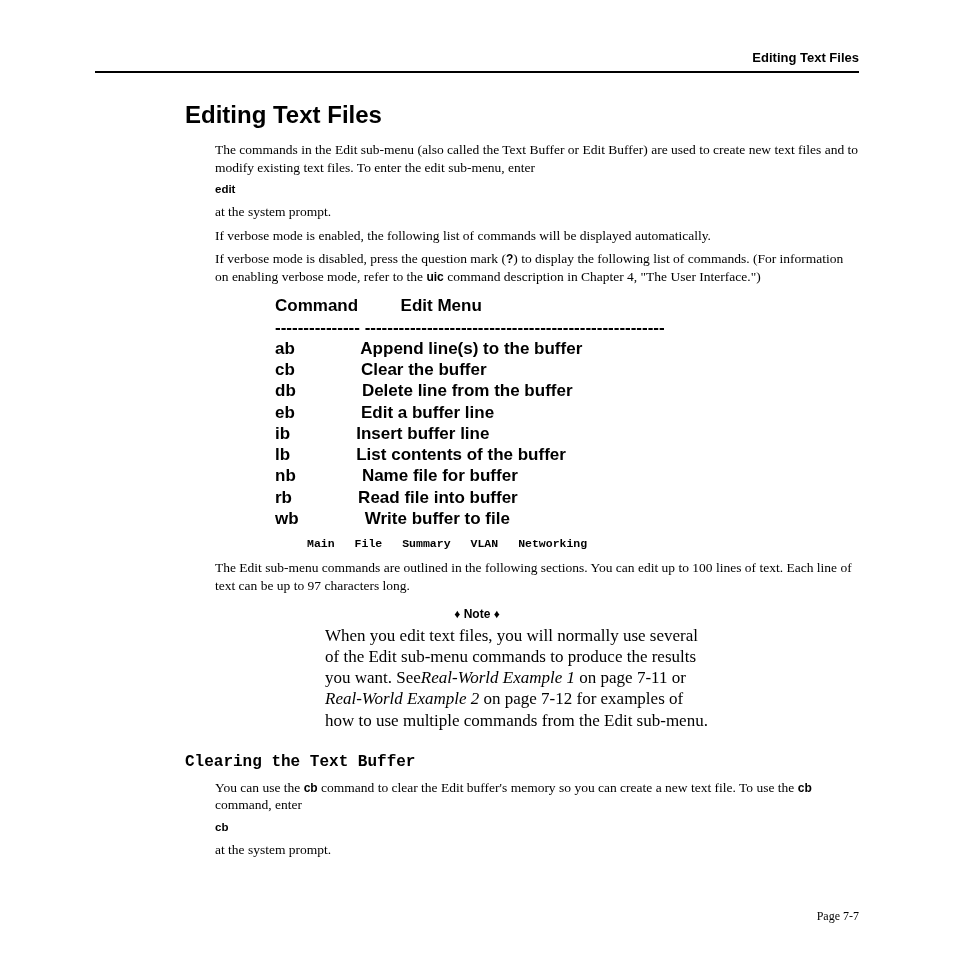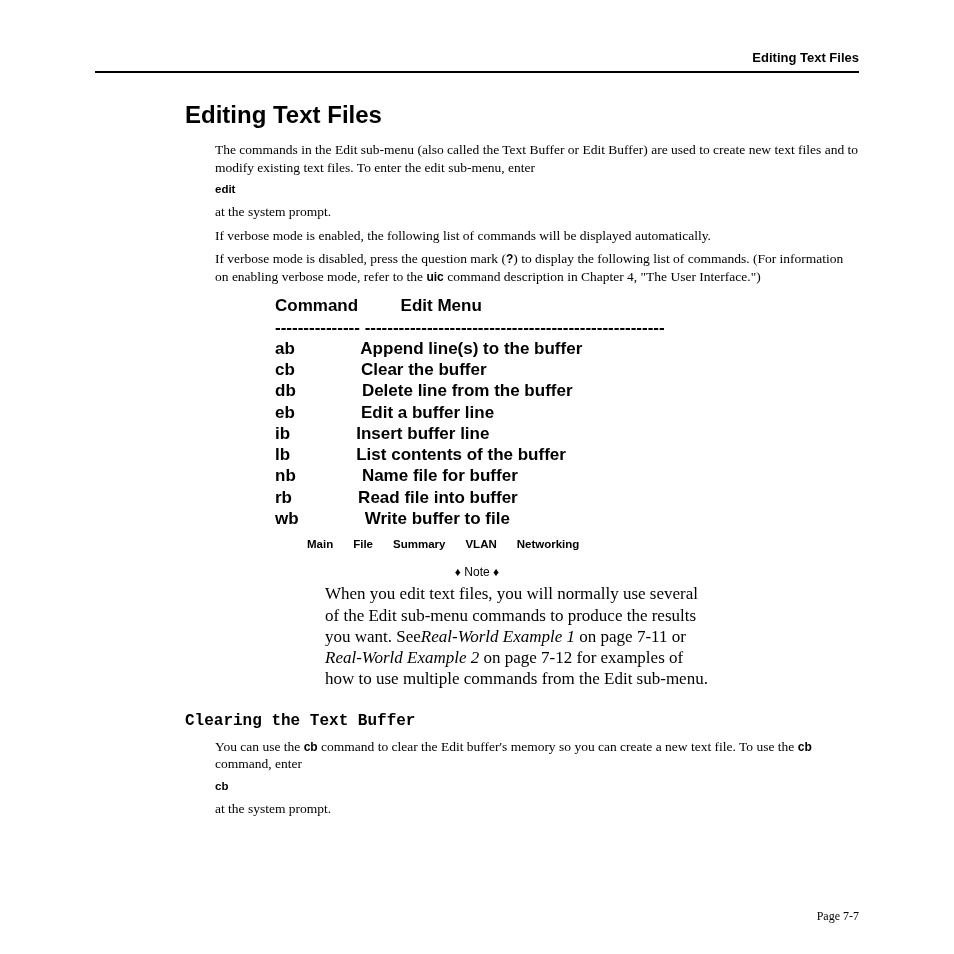--- a/index.html
+++ b/index.html
@@ -45,30 +45,30 @@
   .menu-table {
     margin: 10px 0 6px 60px;
     font-family: Arial, Helvetica, sans-serif;
     font-weight: bold;
     font-size: 17px;
     white-space: pre;
     line-height: 1.25;
   }
   .menu-footer {
     margin-left: 90px;
-    font-family: Liberation Sans, sans-serif;
+    font-family: Liberation Mono, monospace;
     font-weight: bold;
     font-size: 11.5px;
     line-height: 1.25;
   }
   .menu-footer td { padding: 0 18px 0 0; }
   .note-heading {
     text-align: center;
     font-family: "Trebuchet MS", Verdana, Arial, sans-serif;
-    font-weight: normal;
+    font-weight: bold;
     font-size: 12px;
     margin: 12px 0 4px 0;
   }
   .note-body {
     margin: 0 150px 0 230px;
     font-size: 17px;
     line-height: 1.25;
   }
   h2.subsection-title {
     font-family: Liberation Mono, monospace;
@@ -126,20 +126,21 @@
           <tr>
             <td>Main</td>
             <td>File</td>
             <td>Summary</td>
             <td>VLAN</td>
             <td>Networking</td>
           </tr>
         </tbody>
       </table>
 
+    <p>The Edit sub-menu commands are outlined in the following sections. You can edit up to 100 lines of text. Each line of text can be up to 97 characters long.</p>
   </div>
 
   <div class="note-heading">♦ Note ♦</div>
   <div class="note-body">
     <span>When you edit text files, you will normally use several of the Edit sub-menu commands to produce the results you want. See</span><em>Real-World Example 1</em><span> on page 7-11 or </span><em>Real-World Example 2</em><span> on page 7-12 for examples of how to use multiple commands from the Edit sub-menu.</span>
   </div>
 
   <h2 class="subsection-title">Clearing the Text Buffer</h2>
 
   <div class="body-indent">

